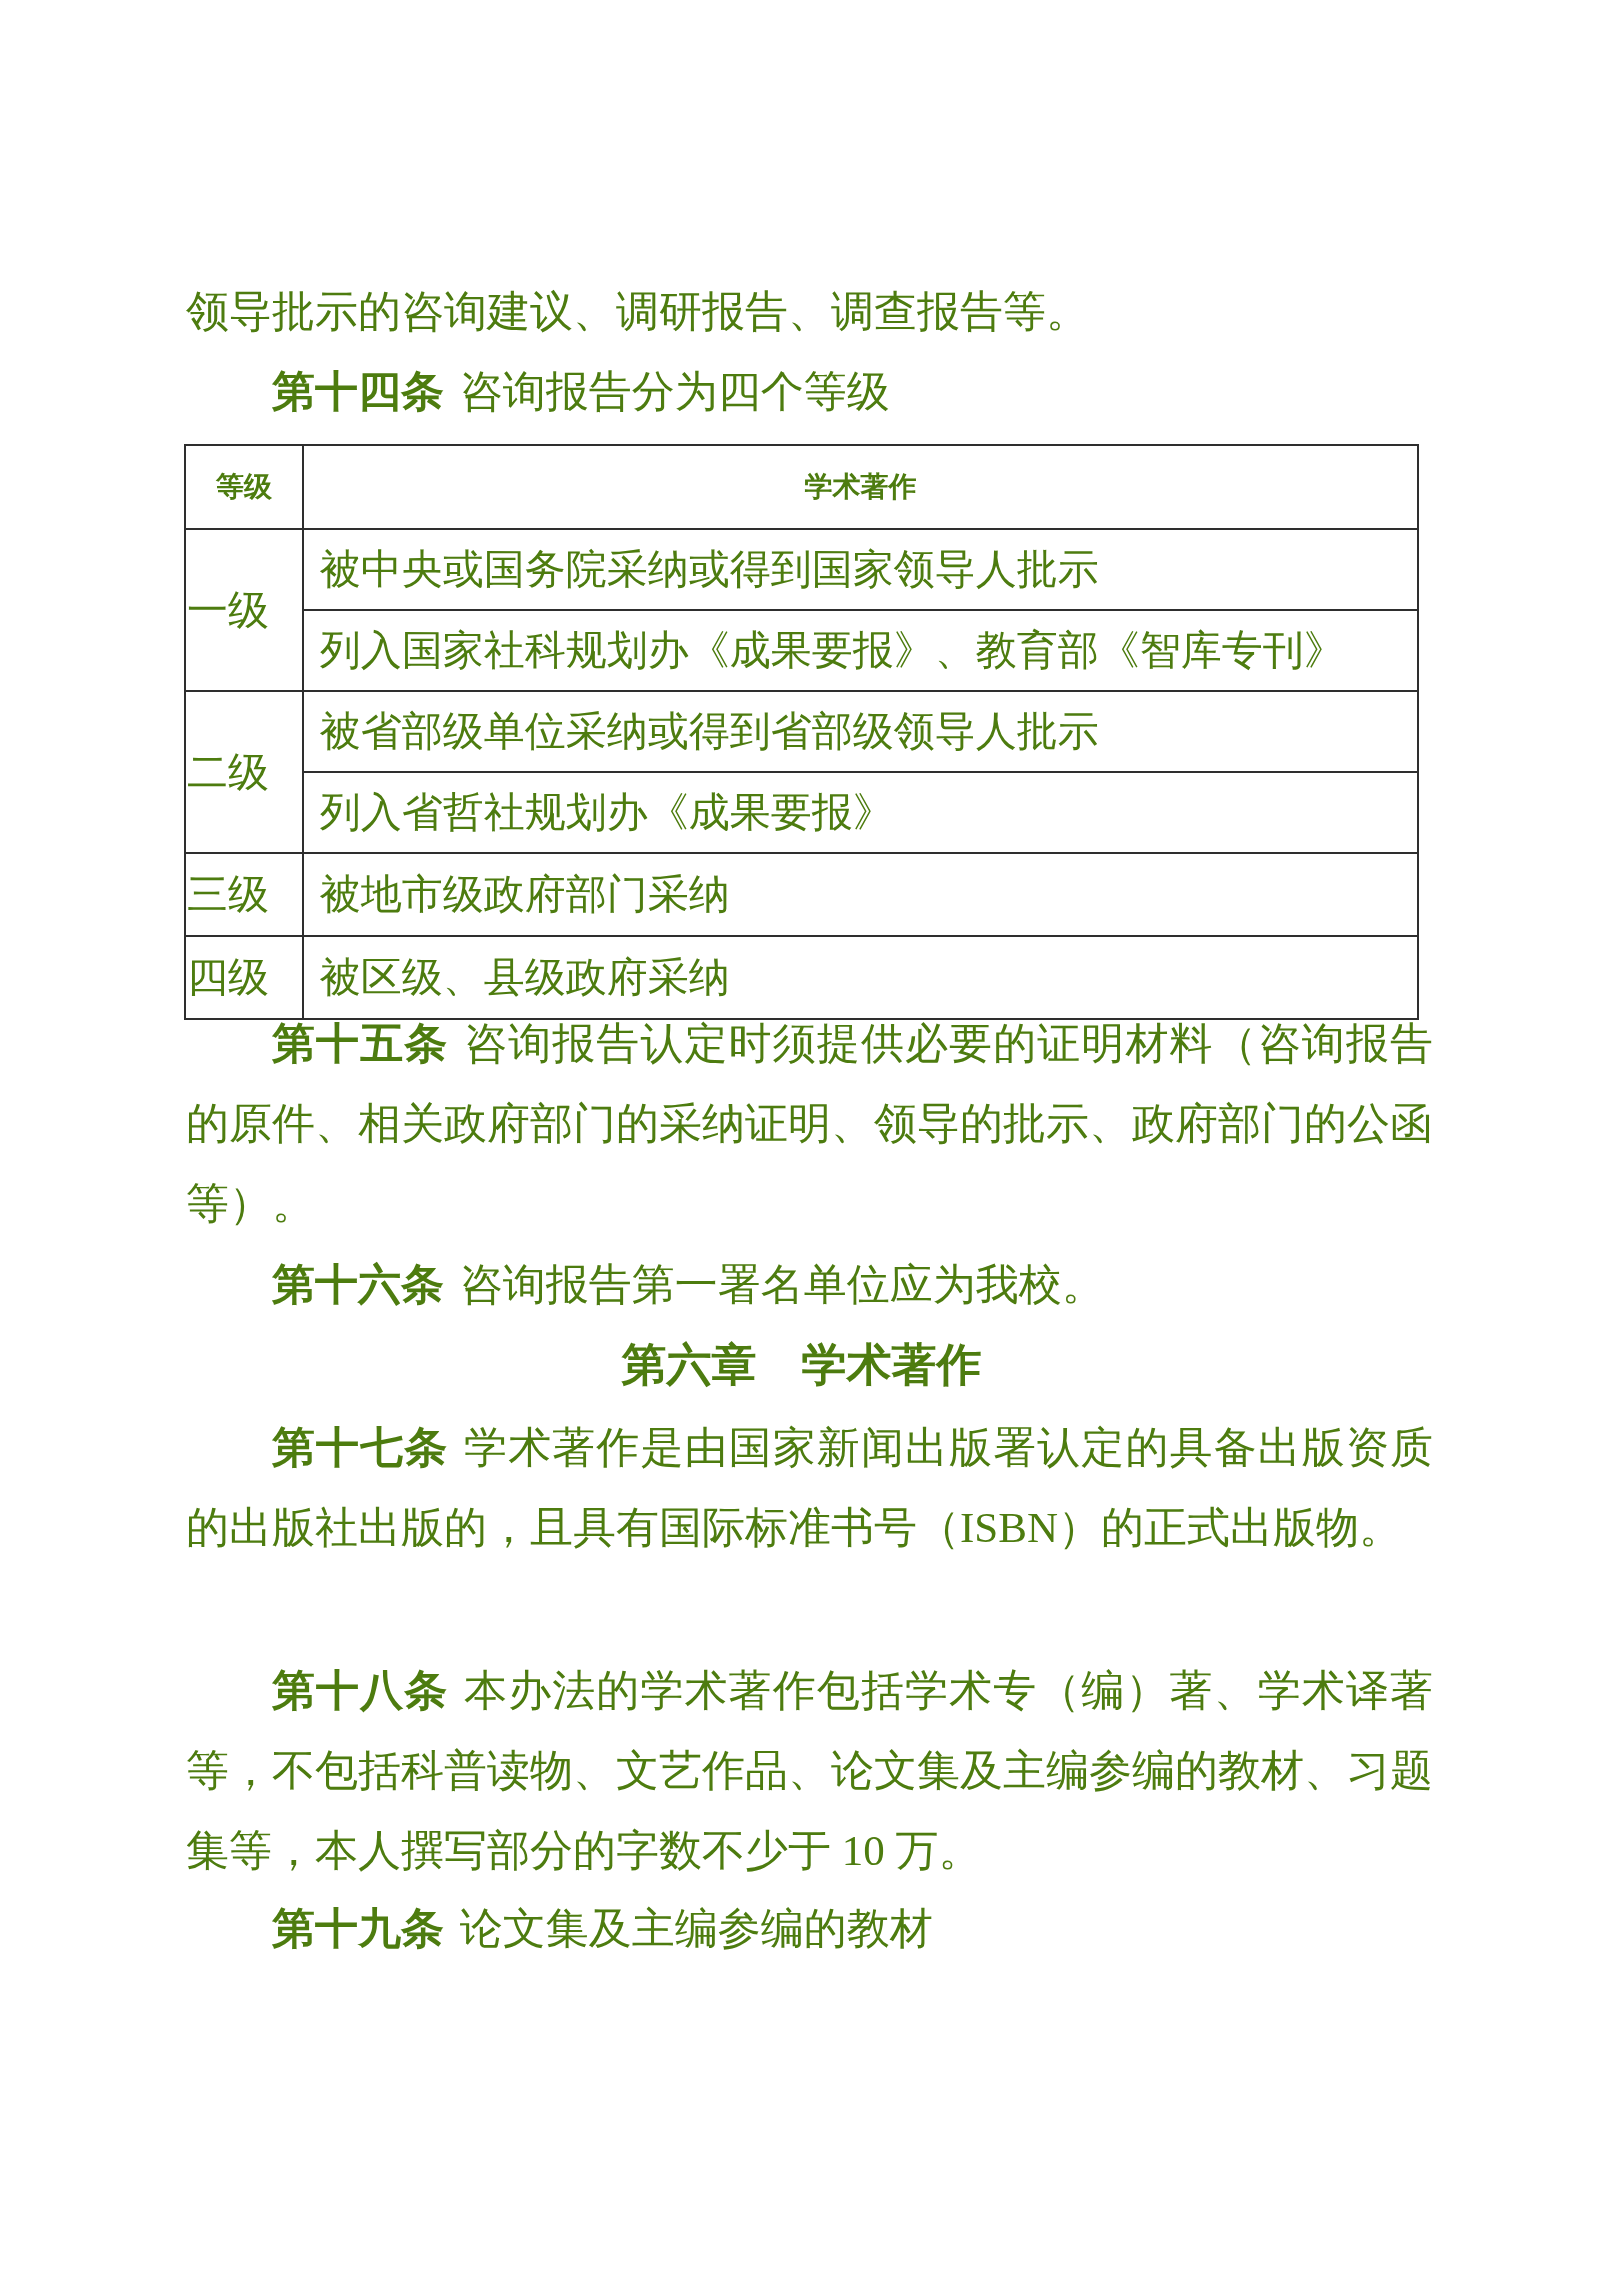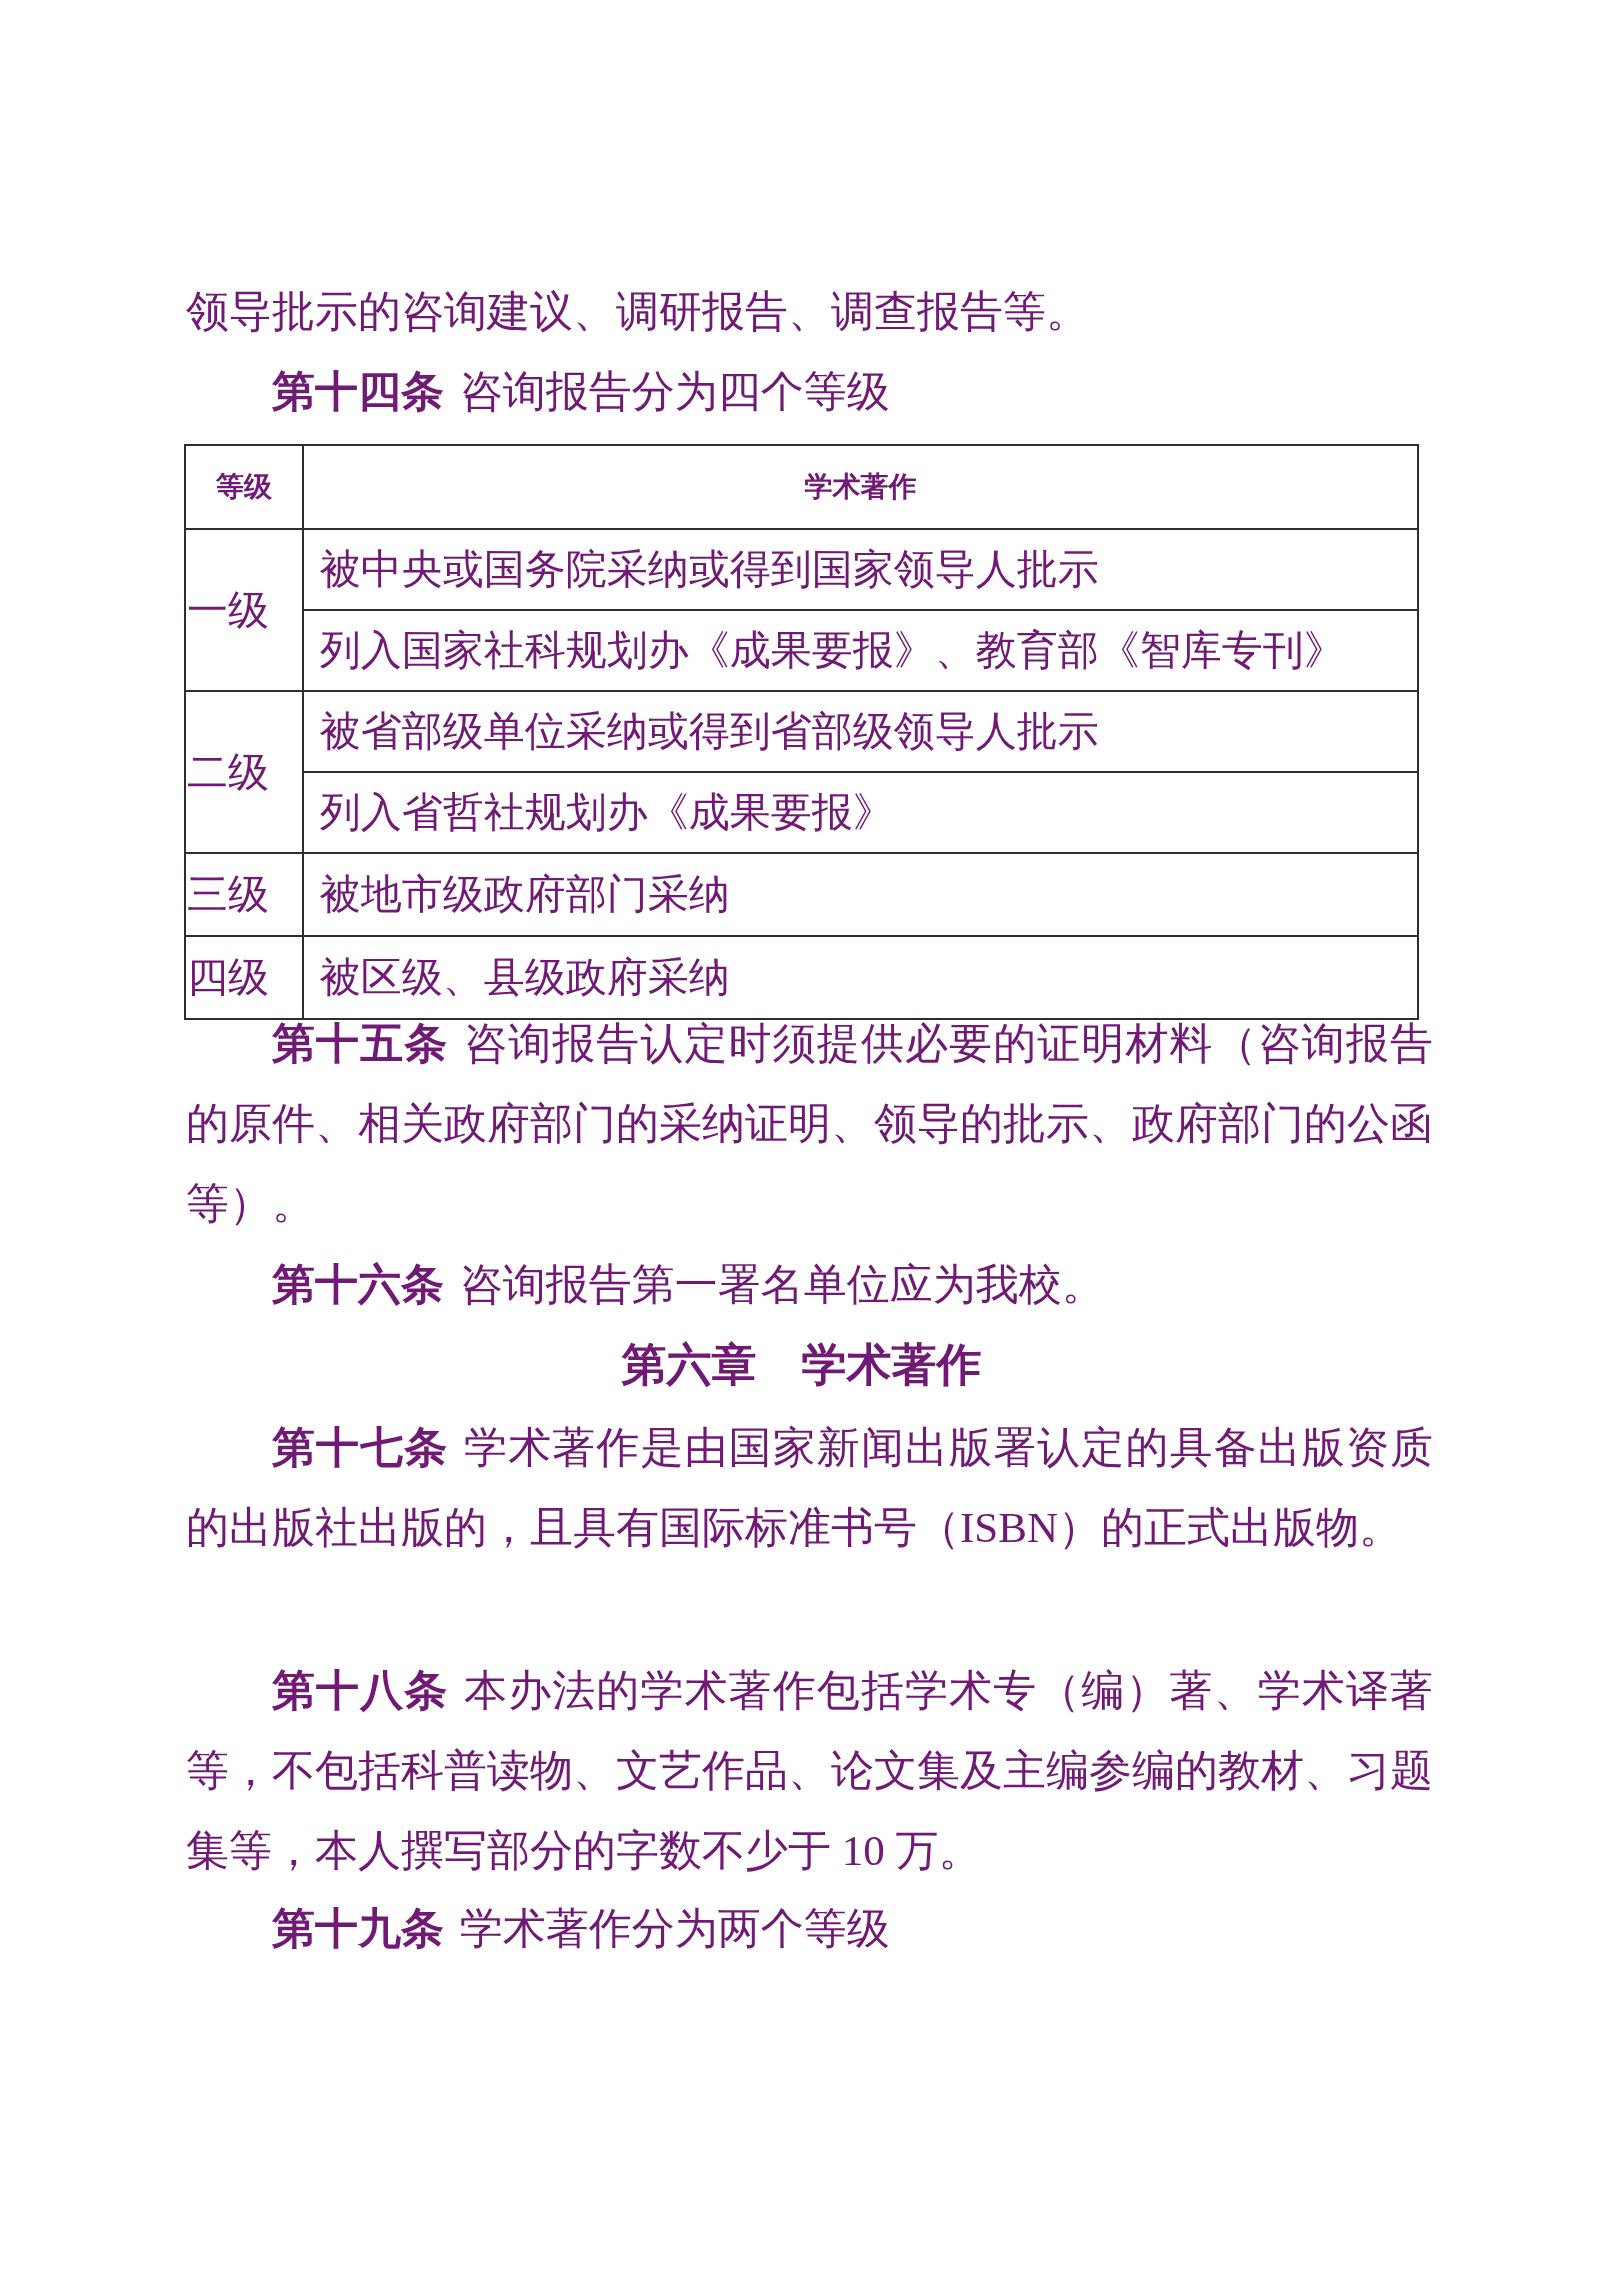--- a/index.html
+++ b/index.html
@@ -6,21 +6,21 @@
     margin: 0;
     padding: 0;
     background: #ffffff;
   }
   .page {
     position: relative;
     width: 1619px;
     height: 2024px;
     background: #ffffff;
     font-family: "Liberation Serif", "DejaVu Serif", serif;
-    color: #701a75;
+    color: #4d7c0f;
     overflow: hidden;
   }
   .para {
     position: absolute;
     left: 186px;
     width: 1247px;
     font-size: 43px;
     line-height: 80px;
     text-align: justify;
     text-justify: inter-ideograph;
@@ -140,18 +140,18 @@
   <p class="para p3 indent"><span class="lead">第十五条</span><span>咨询报告认定时须提供必要的证明材料（咨询报告的原件、相关政府部门的采纳证明、领导的批示、政府部门的公函等）。</span></p>
 
   <p class="para p4 indent"><span class="lead">第十六条</span><span>咨询报告第一署名单位应为我校。</span></p>
 
   <h2 class="chapter-heading">第六章　学术著作</h2>
 
   <p class="para p5 indent"><span class="lead">第十七条</span><span>学术著作是由国家新闻出版署认定的具备出版资质的出版社出版的，且具有国际标准书号（ISBN）的正式出版物。</span></p>
 
   <p class="para p6 indent"><span class="lead">第十八条</span><span>本办法的学术著作包括学术专（编）著、学术译著等，不包括科普读物、文艺作品、论文集及主编参编的教材、习题集等，本人撰写部分的字数不少于 10 万。</span></p>
 
-  <p class="para p7 indent"><span class="lead">第十九条</span><span>学术著作分为两个等级</span></p>
+  <p class="para p7 indent"><span class="lead">第十九条</span><span>论文集及主编参编的教材</span></p>
 
   <div class="footer">— 10 —</div>
 
 </div>
 
 
 </body></html>

